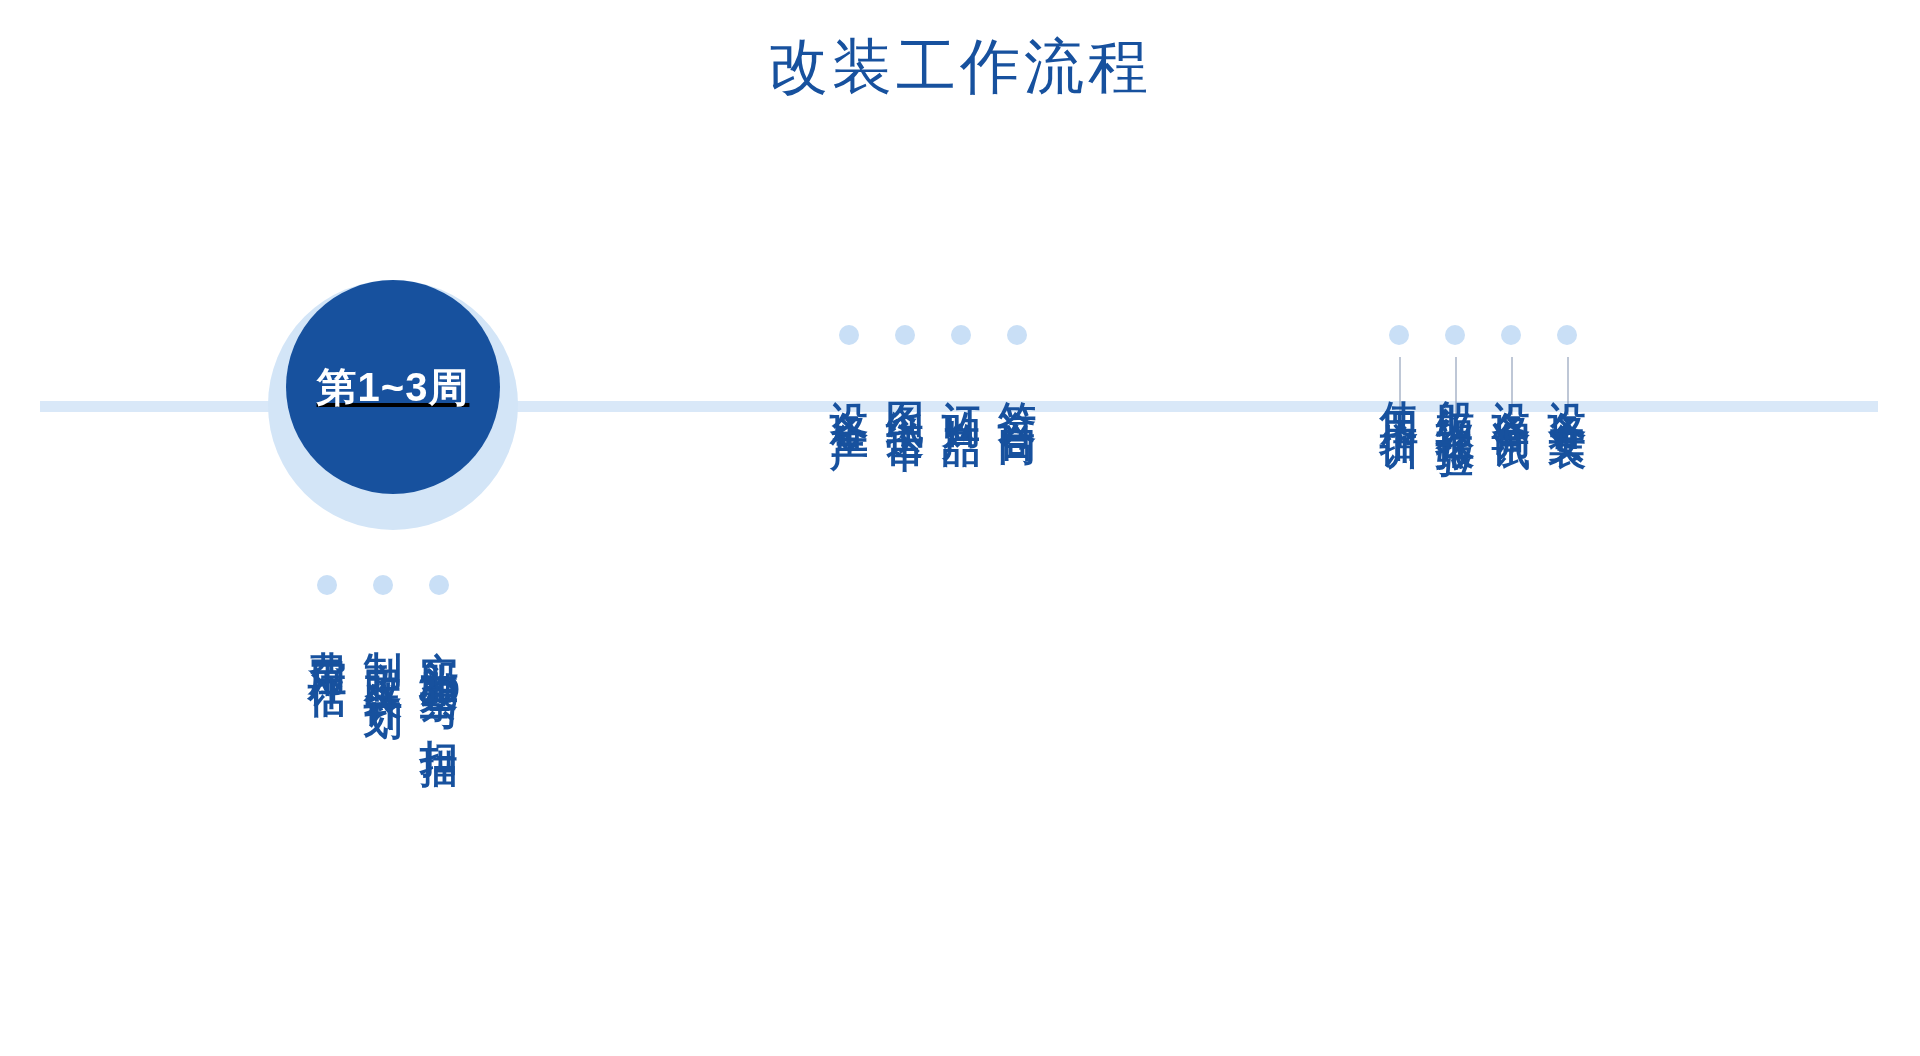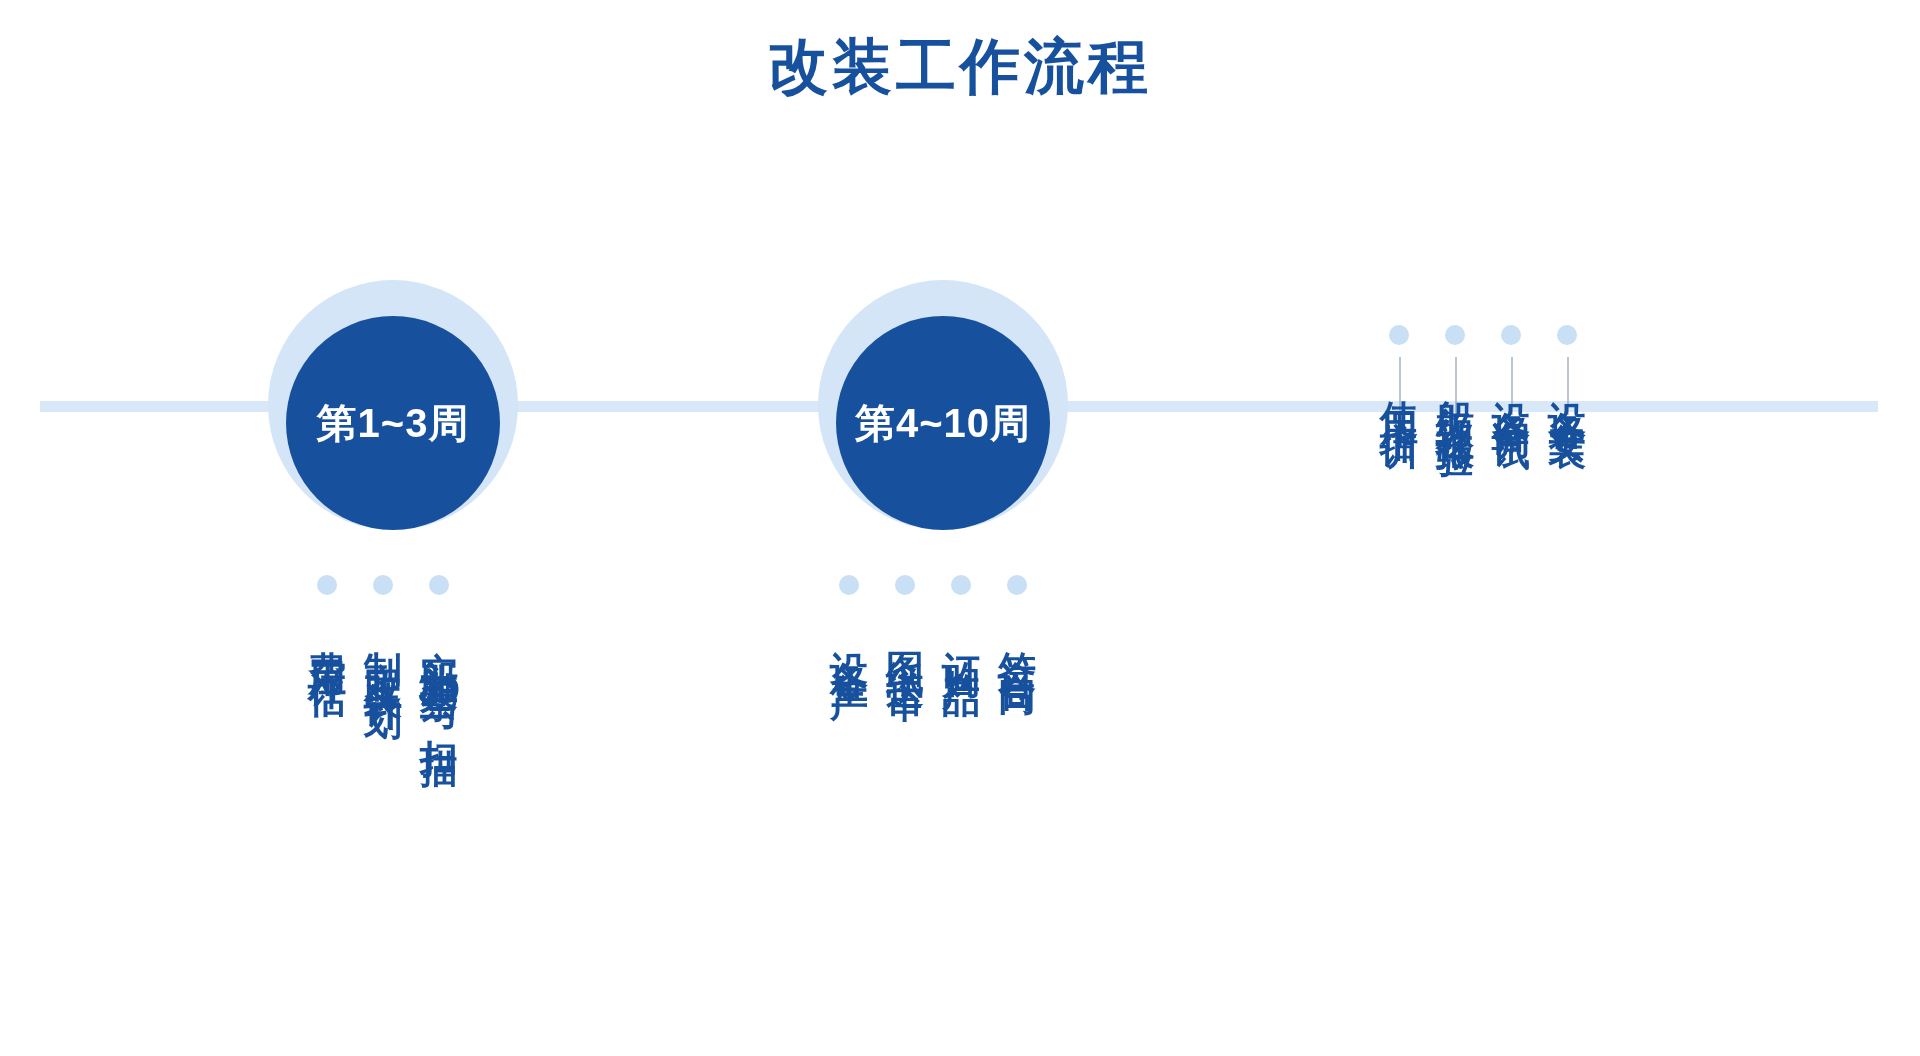--- a/index.html
+++ b/index.html
@@ -13,21 +13,21 @@
   }
   .page-title {
     position: absolute;
     top: 34px;
     left: 0;
     width: 100%;
     margin: 0;
     text-align: center;
     font-size: 60px;
     line-height: 1.1;
-    font-weight: 700;
+    font-weight: 400;
     color: var(--primary, #17519E);
     letter-spacing: 4px;
   }
   .timeline-line {
     position: absolute;
     left: 40px;
     top: 401px;
     width: 1838px;
     height: 11px;
     background: var(--light-line, #D9E8F8);
@@ -39,22 +39,23 @@
   }
   .stage-1 { left: 268px; }
   .stage-2 { left: 818px; }
   .stage-3 { left: 1368px; }
   .circle-ring {
     width: 250px;
     height: 250px;
     border-radius: 50%;
     background: var(--ring, #D3E5F7);
     display: flex;
-    align-items: flex-end;
+    align-items: flex-start;
     justify-content: center;
+    text-decoration: underline;
   }
   .circle {
     width: 214px;
     height: 214px;
     border-radius: 50%;
     background: var(--primary, #17519E);
     display: flex;
     align-items: center;
     justify-content: center;
   }
@@ -138,25 +139,20 @@
           </div>
           <div class="step">
             <span class="dot"></span>
             <div class="vtext-wrap">
               <span class="vtext">费用评估</span>
             </div>
           </div>
         </div>
       </section>
       <section class="stage stage-2">
-        <div class="circle-ring">
-          <div class="circle">
-            <span class="week-label">第4~10周</span>
-          </div>
-        </div>
         <div class="steps">
           <div class="step">
             <span class="dot"></span>
             <div class="vtext-wrap">
               <span class="vtext">签订合同</span>
             </div>
           </div>
           <div class="step">
             <span class="dot"></span>
             <div class="vtext-wrap">

